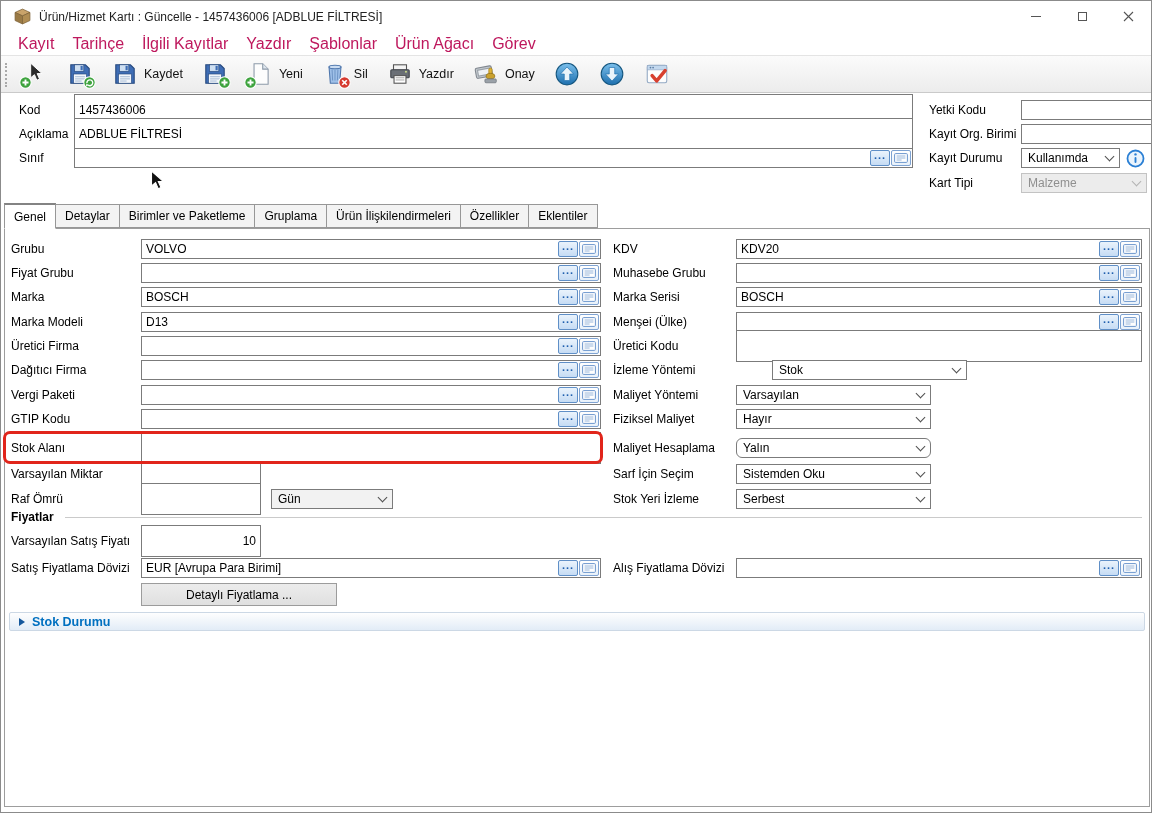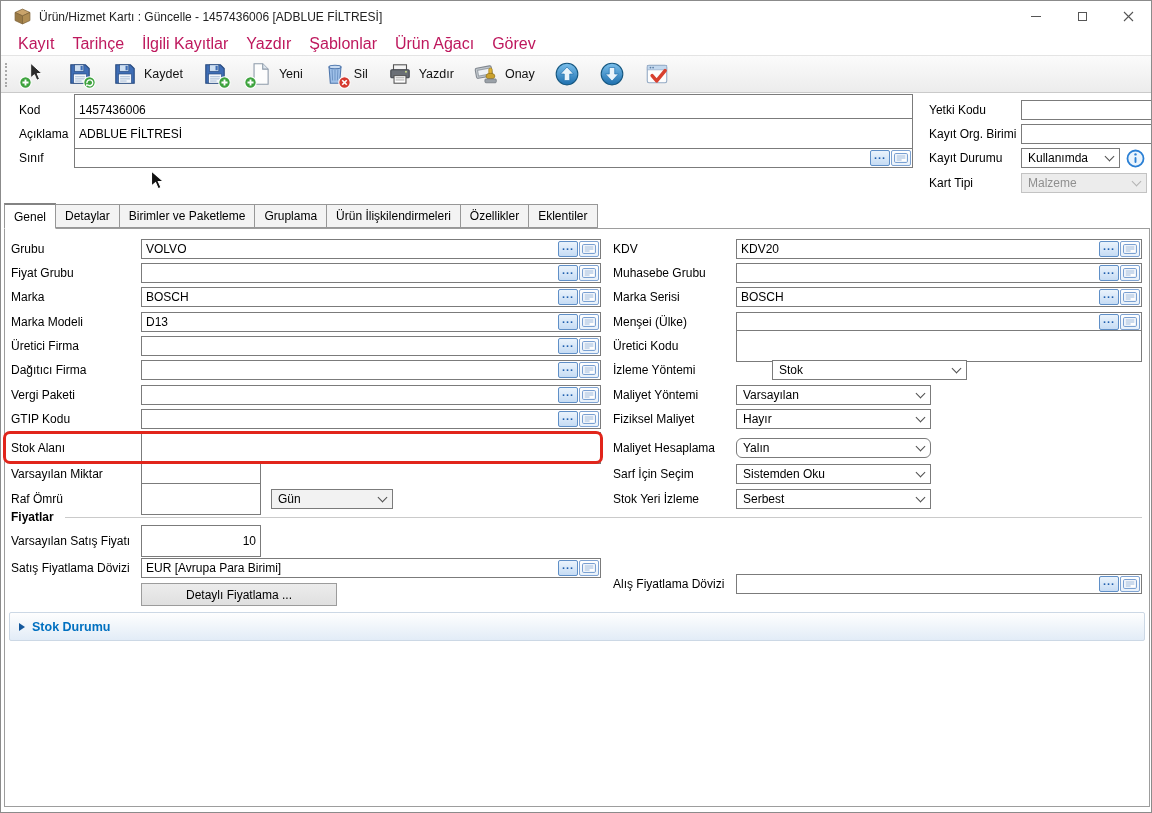--- a/index.html
+++ b/index.html
@@ -60,21 +60,21 @@
   .tab { height:24px; line-height:23px; padding:0 9px; background:#f3f3f3; border:1px solid #979797; margin-right:-1px; font-size:12px; cursor:pointer; white-space:nowrap; }
   .tab.active { height:26px; line-height:24px; background:#fff; border-top:2px solid #838383; border-bottom:1px solid #fff; margin-bottom:-1px; z-index:5; position:relative; }
   .panel { position:absolute; top:227px; left:3px; width:1146px; height:579px; border:1px solid #9d9d9d; background:#fff; }
 
   
   .group-title { position:absolute; left:10px; top:509px; font-size:12px; font-weight:bold; color:#000; background:#fff; padding-right:6px; z-index:2; }
   .group-line { position:absolute; left:64px; top:516px; width:1077px; border-top:1px solid #cacaca; }
   .btn { position:absolute; left:140px; top:582px; width:196px; height:23px; background:linear-gradient(#ececec,#e0e0e0); border:1px solid #9c9c9c; font-size:12px; font-family:"Liberation Sans",sans-serif; color:#000; display:flex; align-items:center; justify-content:center; cursor:pointer; }
 
   
-  .sectionbar { position:absolute; left:8px; top:611px; width:1136px; height:29px; border:1px solid #ccd8e5; border-radius:2px;
+  .sectionbar { position:absolute; left:8px; top:611px; width:1136px; height:19px; border:1px solid #ccd8e5; border-radius:2px;
     background:linear-gradient(#fefefe,#e2ecf7); display:flex; align-items:center; padding-left:9px; cursor:pointer; }
   .sec-arrow { width:0; height:0; border-left:6px solid #15589c; border-top:4.5px solid transparent; border-bottom:4.5px solid transparent; margin-right:7px; }
   .sec-label { font-size:12.5px; font-weight:bold; color:#0070c0; }
 
   
   .annotation { position:absolute; left:2px; top:430px; width:600px; height:33px; border:3px solid #e1251b; border-radius:7px; z-index:6; pointer-events:none; }
   .cursor { position:absolute; left:149px; top:169px; z-index:9; pointer-events:none; }
   .hidden-defs { position:absolute; width:0; height:0; overflow:hidden; }
 </style>
 </head>
@@ -554,21 +554,21 @@
     <div class="lookup grow1">
       <input value="EUR [Avrupa Para Birimi]" style="">
       <span class="lkb">...</span>
       <span class="kpb">
           <svg width="14" height="10">
             <use href="#sym-keypad"></use>
           </svg>
         </span>
     </div>
   </div>
-  <div class="row rrow" style="top:557px;margin-top:16px;">
+  <div class="row rrow" style="top:557px;">
     <span class="lbl">Alış Fiyatlama Dövizi</span>
     <div class="lookup grow1">
       <input value="" style="">
       <span class="lkb">...</span>
       <span class="kpb">
           <svg width="14" height="10">
             <use href="#sym-keypad"></use>
           </svg>
         </span>
     </div>

